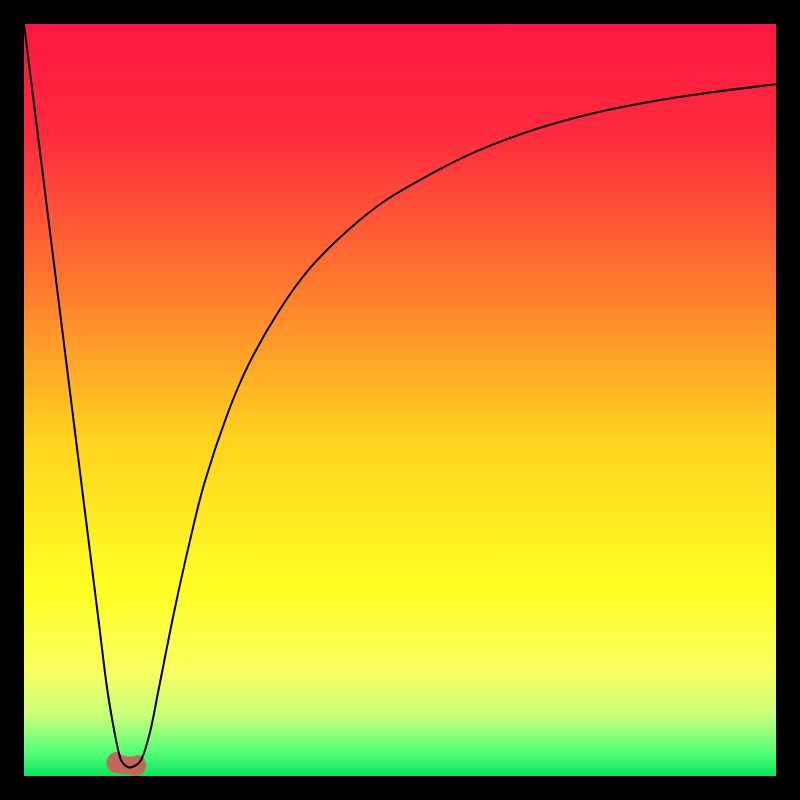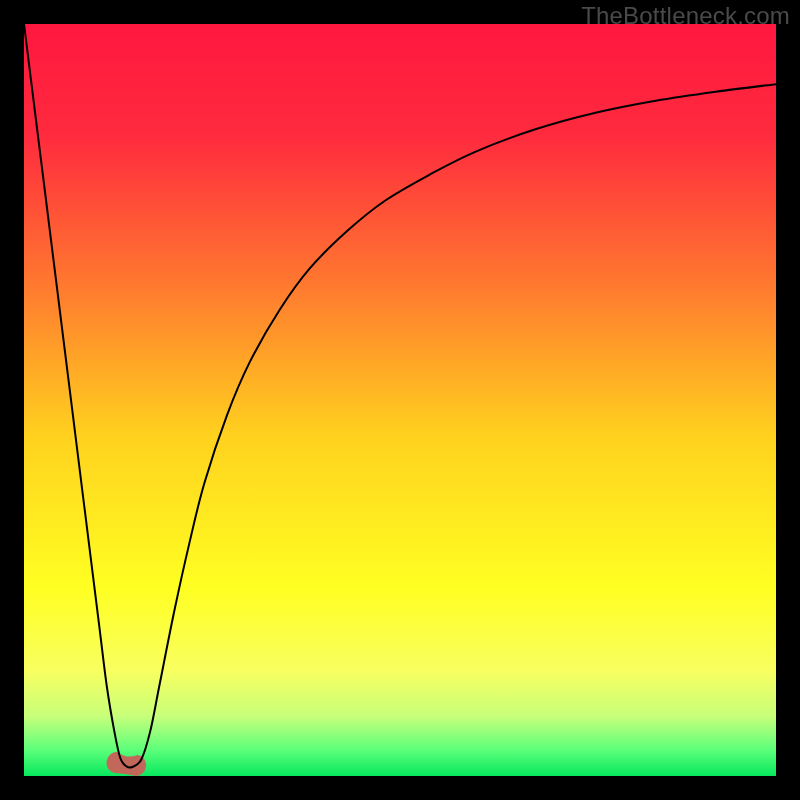--- a/index.html
+++ b/index.html
@@ -36,21 +36,20 @@
     font-weight: 500;
     letter-spacing: 0.2px;
     user-select: none;
   }
   svg { display: block; }
 </style>
 </head>
 <body>
 
 <div class="frame">
-  <div class="watermark">TheBottleneck.com</div>
 
   <div class="plot-area">
     <svg id="chart-svg" width="752" height="752" viewBox="0 0 752 752">
       <defs>
         <linearGradient id="bg-grad" x1="0" y1="0" x2="0" y2="1">
             <stop offset="0.00%" stop-color="#ff173f"></stop>
             <stop offset="15.00%" stop-color="#ff2b3e"></stop>
             <stop offset="35.00%" stop-color="#ff7a2f"></stop>
             <stop offset="55.00%" stop-color="#ffd21e"></stop>
             <stop offset="75.00%" stop-color="#ffff22"></stop>

